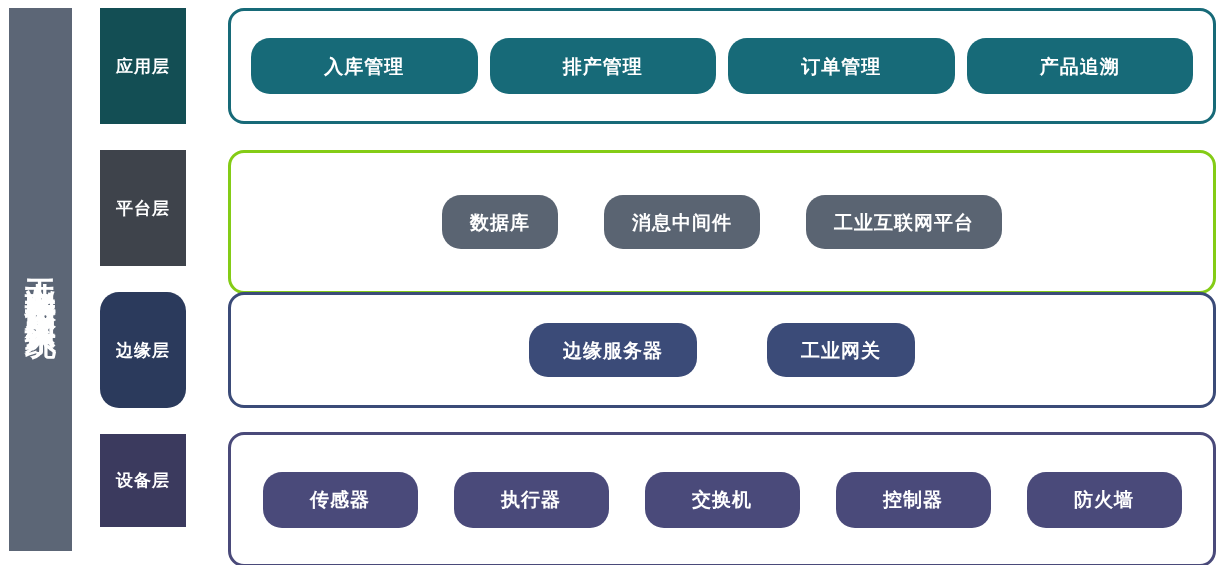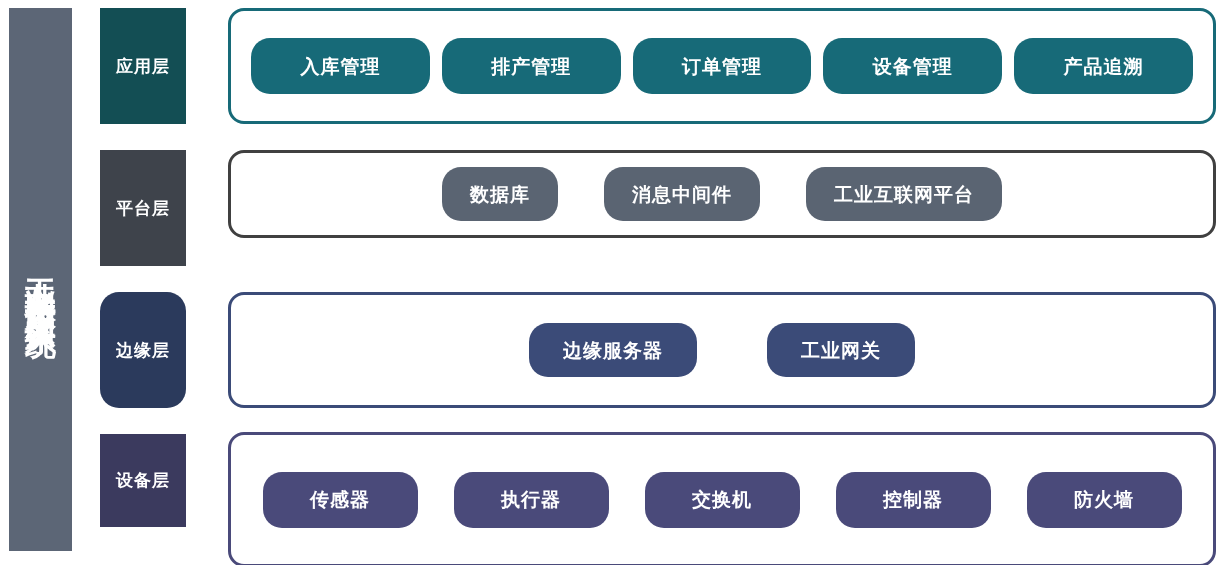--- a/index.html
+++ b/index.html
@@ -91,21 +91,21 @@
     white-space: nowrap;
     line-height: 1;
   }
 
   
   .row-app   .layer-label     { top: 8px;   height: 116px; background: #134E54; }
   .row-app   .layer-container { top: 8px;   height: 116px; border: 3px solid #176A78; }
   .row-app   .pill            { background: #176A78; height: 56px; }
 
   .row-plat  .layer-label     { top: 150px; height: 116px; background: #3E434B; }
-  .row-plat  .layer-container { top: 150px; height: 88px; border: 3px solid #404040; }
+  .row-plat  .layer-container { top: 150px; height: 144px; border: 3px solid #84cc16; }
   .row-plat  .pill            { background: #5A6472; height: 54px; }
 
   .row-edge  .layer-label     { top: 292px; height: 116px; background: #2B3A5C; border-radius: 19px; }
   .row-edge  .layer-container { top: 292px; height: 116px; border: 3px solid #3B4B78; }
   .row-edge  .pill            { background: #3B4B78; height: 54px; }
 
   .row-dev   .layer-label     { top: 434px; height: 93px; background: #3B3A5E; }
   .row-dev   .layer-container { top: 432px; height: 135px; border: 3px solid #4A4A7A; }
   .row-dev   .pill            { background: #4A4A7A; height: 56px; }
 
@@ -132,21 +132,20 @@
   </div>
 
   <div class="layer-row row-app">
     <div class="layer-label">
       <span class="layer-label-text">应用层</span>
     </div>
     <div class="layer-container">
       <div class="pill">入库管理</div>
       <div class="pill">排产管理</div>
       <div class="pill">订单管理</div>
-      <div class="pill">设备管理</div>
       <div class="pill">产品追溯</div>
     </div>
   </div>
 
   <div class="layer-row row-plat">
     <div class="layer-label">
       <span class="layer-label-text">平台层</span>
     </div>
     <div class="layer-container">
       <div class="pill">数据库</div>

